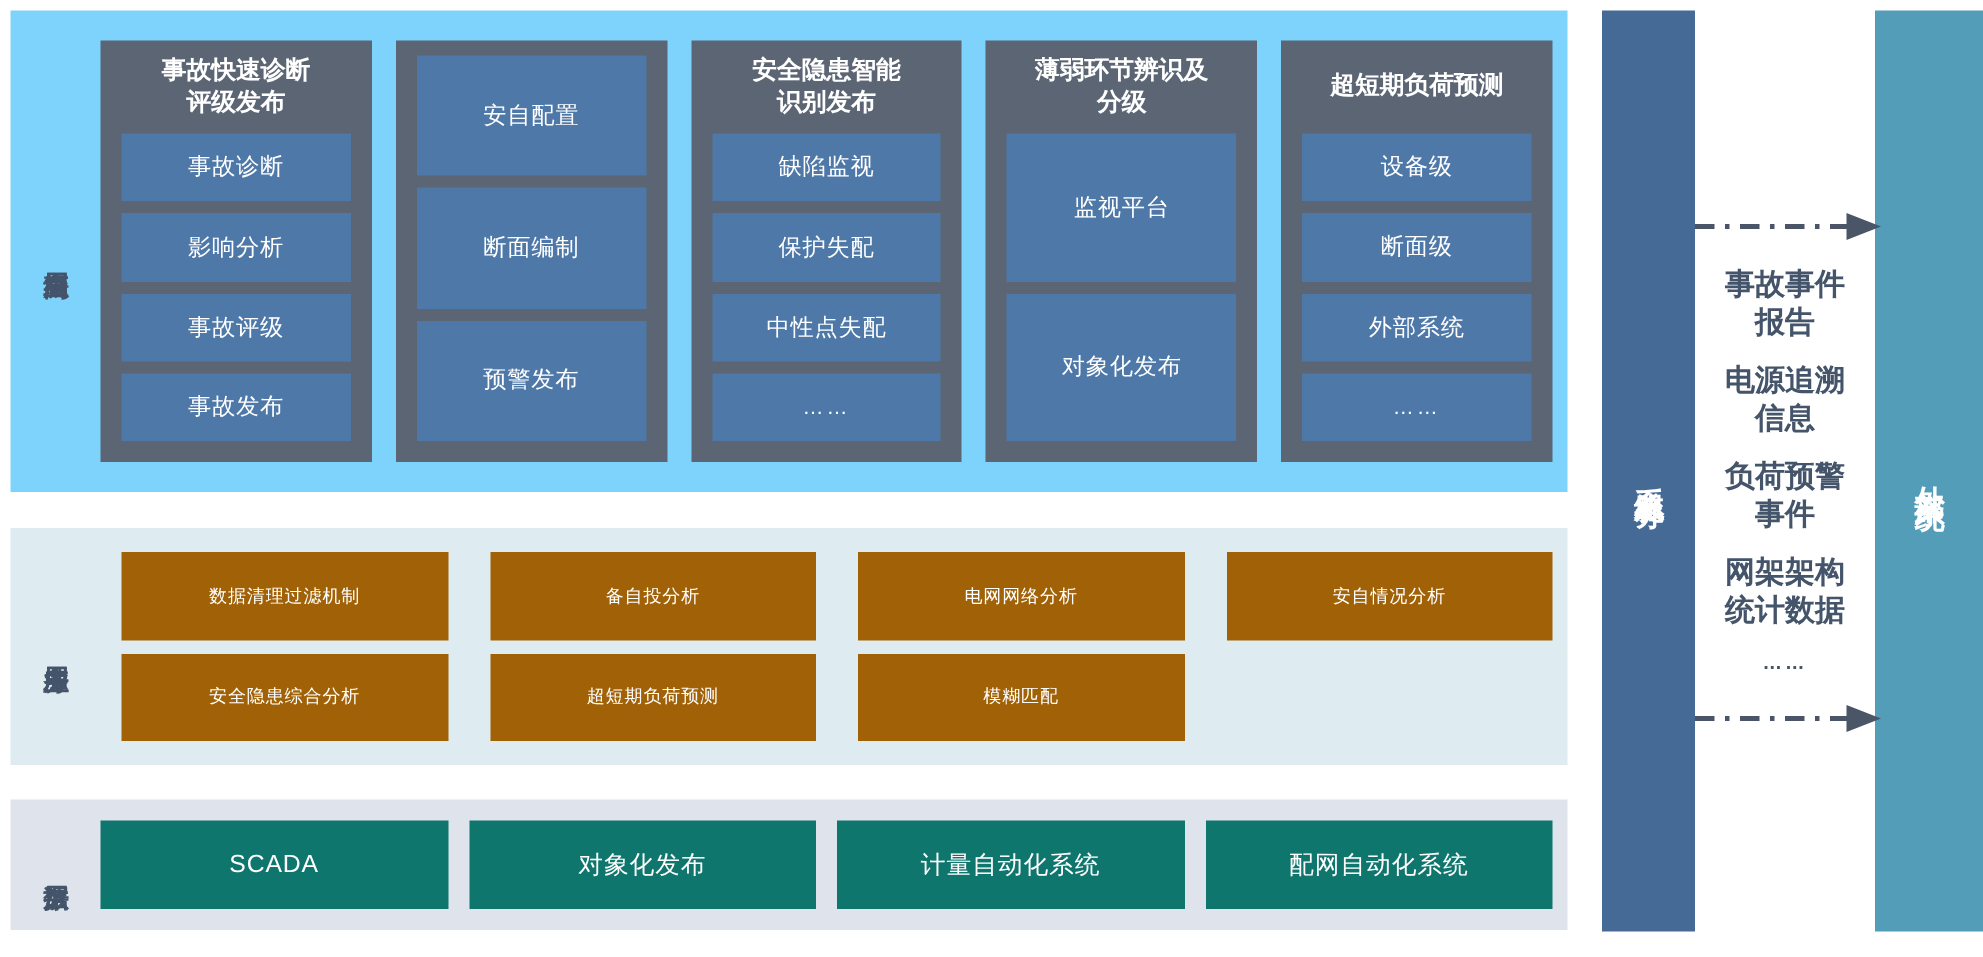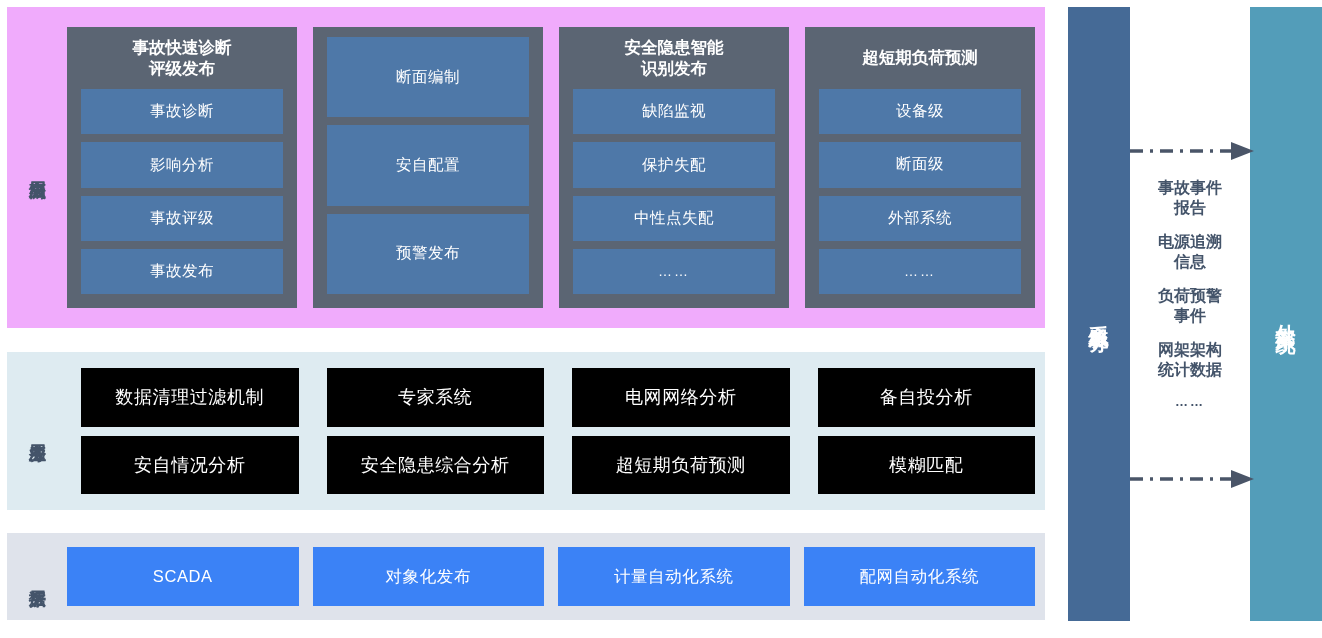--- a/index.html
+++ b/index.html
@@ -33,21 +33,21 @@
   
   .panel {
     position: absolute;
     left: 0;
     width: 1038px;
     box-sizing: border-box;
     display: flex;
     flex-direction: row;
     align-items: stretch;
   }
-  .panel-advanced { top: 7px;   height: 321px; background: #f0abfc; }
+  .panel-advanced { top: 7px;   height: 321px; background: #7dd3fc; }
   .panel-business { top: 352px; height: 158px; background: #deebf1; }
   .panel-data     { top: 533px; height: 87px;  background: #dfe3eb; }
 
   
   .layer-title {
     flex: 0 0 58px;
     display: flex;
     align-items: center;
     justify-content: center;
     color: #44546a;
@@ -118,42 +118,42 @@
   .biz-grid {
     flex: 1 1 auto;
     display: grid;
     grid-template-columns: repeat(4, 1fr);
     grid-template-rows: repeat(2, 1fr);
     gap: 9px 14px;
     padding: 16px 10px 16px 0;
     box-sizing: border-box;
   }
   .biz-item {
-    background: #000000;
-    color: #ffffff;
-    font-size: 18px;
+    background: #a16207;
+    color: #ffffff;
+    font-size: 12px;
     display: flex;
     align-items: center;
     justify-content: center;
     text-align: center;
     letter-spacing: 0.6px;
     margin-left: 14px;
   }
 
   
   .data-grid {
     flex: 1 1 auto;
     display: grid;
     grid-template-columns: repeat(4, 1fr);
     gap: 14px;
     padding: 14px 10px 14px 0;
     box-sizing: border-box;
   }
   .data-item {
-    background: #3b82f6;
+    background: #0f766e;
     color: #ffffff;
     font-size: 16.5px;
     display: flex;
     align-items: center;
     justify-content: center;
     text-align: center;
     letter-spacing: 0.6px;
   }
 
   
@@ -189,21 +189,21 @@
     width: 120px;
     top: 178px;
     display: flex;
     flex-direction: column;
     align-items: center;
     gap: 14px;
   }
   .flow-label {
     color: #44546a;
     font-weight: bold;
-    font-size: 16px;
+    font-size: 20px;
     line-height: 1.25;
     text-align: center;
     white-space: pre-line;
   }
   .flow-label.dots { letter-spacing: 2px; font-size: 13px; font-weight: bold; }
 
   
   .arrow {
     position: absolute;
     left: 62px;
@@ -231,58 +231,65 @@
           <div class="adv-items">
             <div class="adv-item">事故诊断</div>
             <div class="adv-item">影响分析</div>
             <div class="adv-item">事故评级</div>
             <div class="adv-item">事故发布</div>
           </div>
         </div>
 
         <div class="adv-col">
           <div class="adv-items">
+            <div class="adv-item">安自配置</div>
             <div class="adv-item">断面编制</div>
-            <div class="adv-item">安自配置</div>
             <div class="adv-item">预警发布</div>
           </div>
         </div>
 
         <div class="adv-col">
           <div class="adv-col-title">安全隐患智能
 识别发布</div>
           <div class="adv-items">
             <div class="adv-item">缺陷监视</div>
             <div class="adv-item">保护失配</div>
             <div class="adv-item">中性点失配</div>
             <div class="adv-item ellipsis">……</div>
           </div>
         </div>
 
+        <div class="adv-col">
+          <div class="adv-col-title">薄弱环节辨识及
+分级</div>
+          <div class="adv-items">
+            <div class="adv-item">监视平台</div>
+            <div class="adv-item">对象化发布</div>
+          </div>
+        </div>
 
         <div class="adv-col">
           <div class="adv-col-title">超短期负荷预测</div>
           <div class="adv-items">
             <div class="adv-item">设备级</div>
             <div class="adv-item">断面级</div>
             <div class="adv-item">外部系统</div>
             <div class="adv-item ellipsis">……</div>
           </div>
         </div>
 
       </div>
     </div>
 
     <div class="panel panel-business">
       <div class="layer-title">业务应用层</div>
       <div class="biz-grid">
         <div class="biz-item">数据清理过滤机制</div>
-        <div class="biz-item">专家系统</div>
+        <div class="biz-item">备自投分析</div>
         <div class="biz-item">电网网络分析</div>
-        <div class="biz-item">备自投分析</div>
         <div class="biz-item">安自情况分析</div>
         <div class="biz-item">安全隐患综合分析</div>
         <div class="biz-item">超短期负荷预测</div>
         <div class="biz-item">模糊匹配</div>
       </div>
     </div>
 
     <div class="panel panel-data">
       <div class="layer-title">数据层</div>
       <div class="data-grid">

